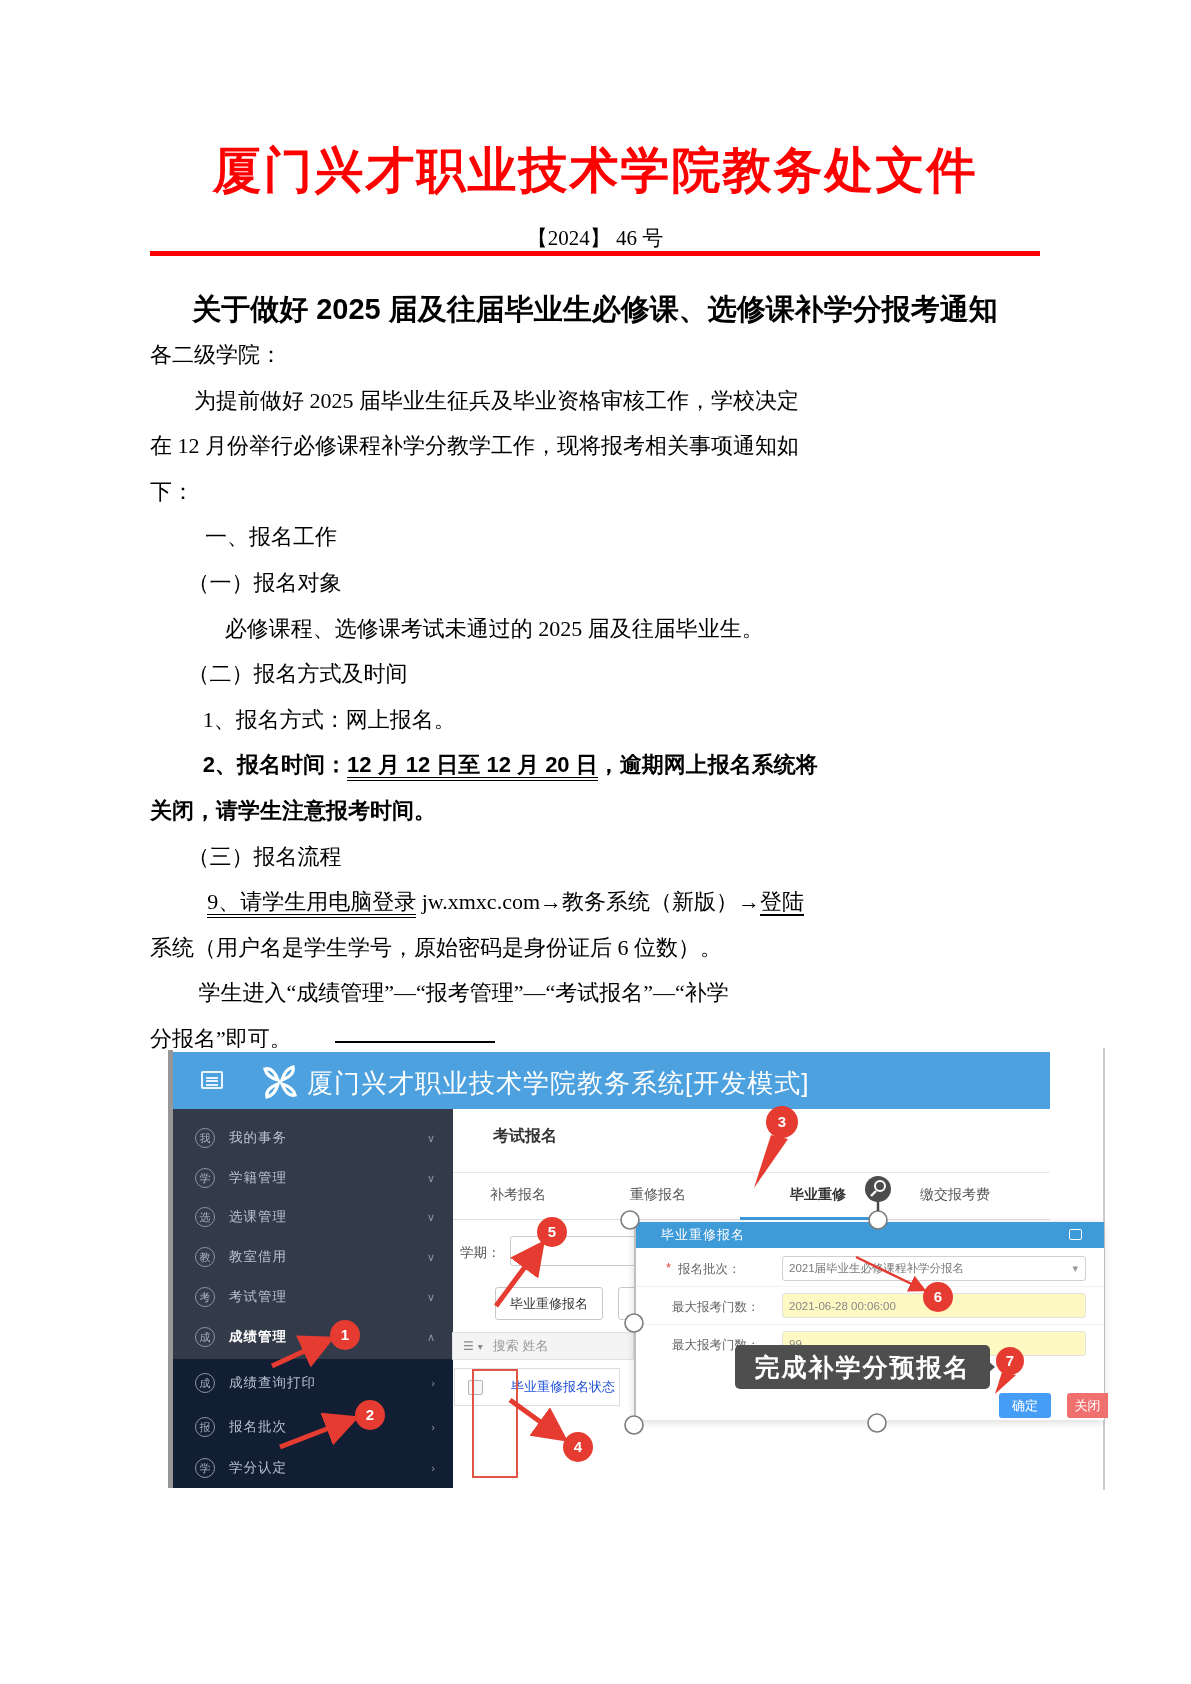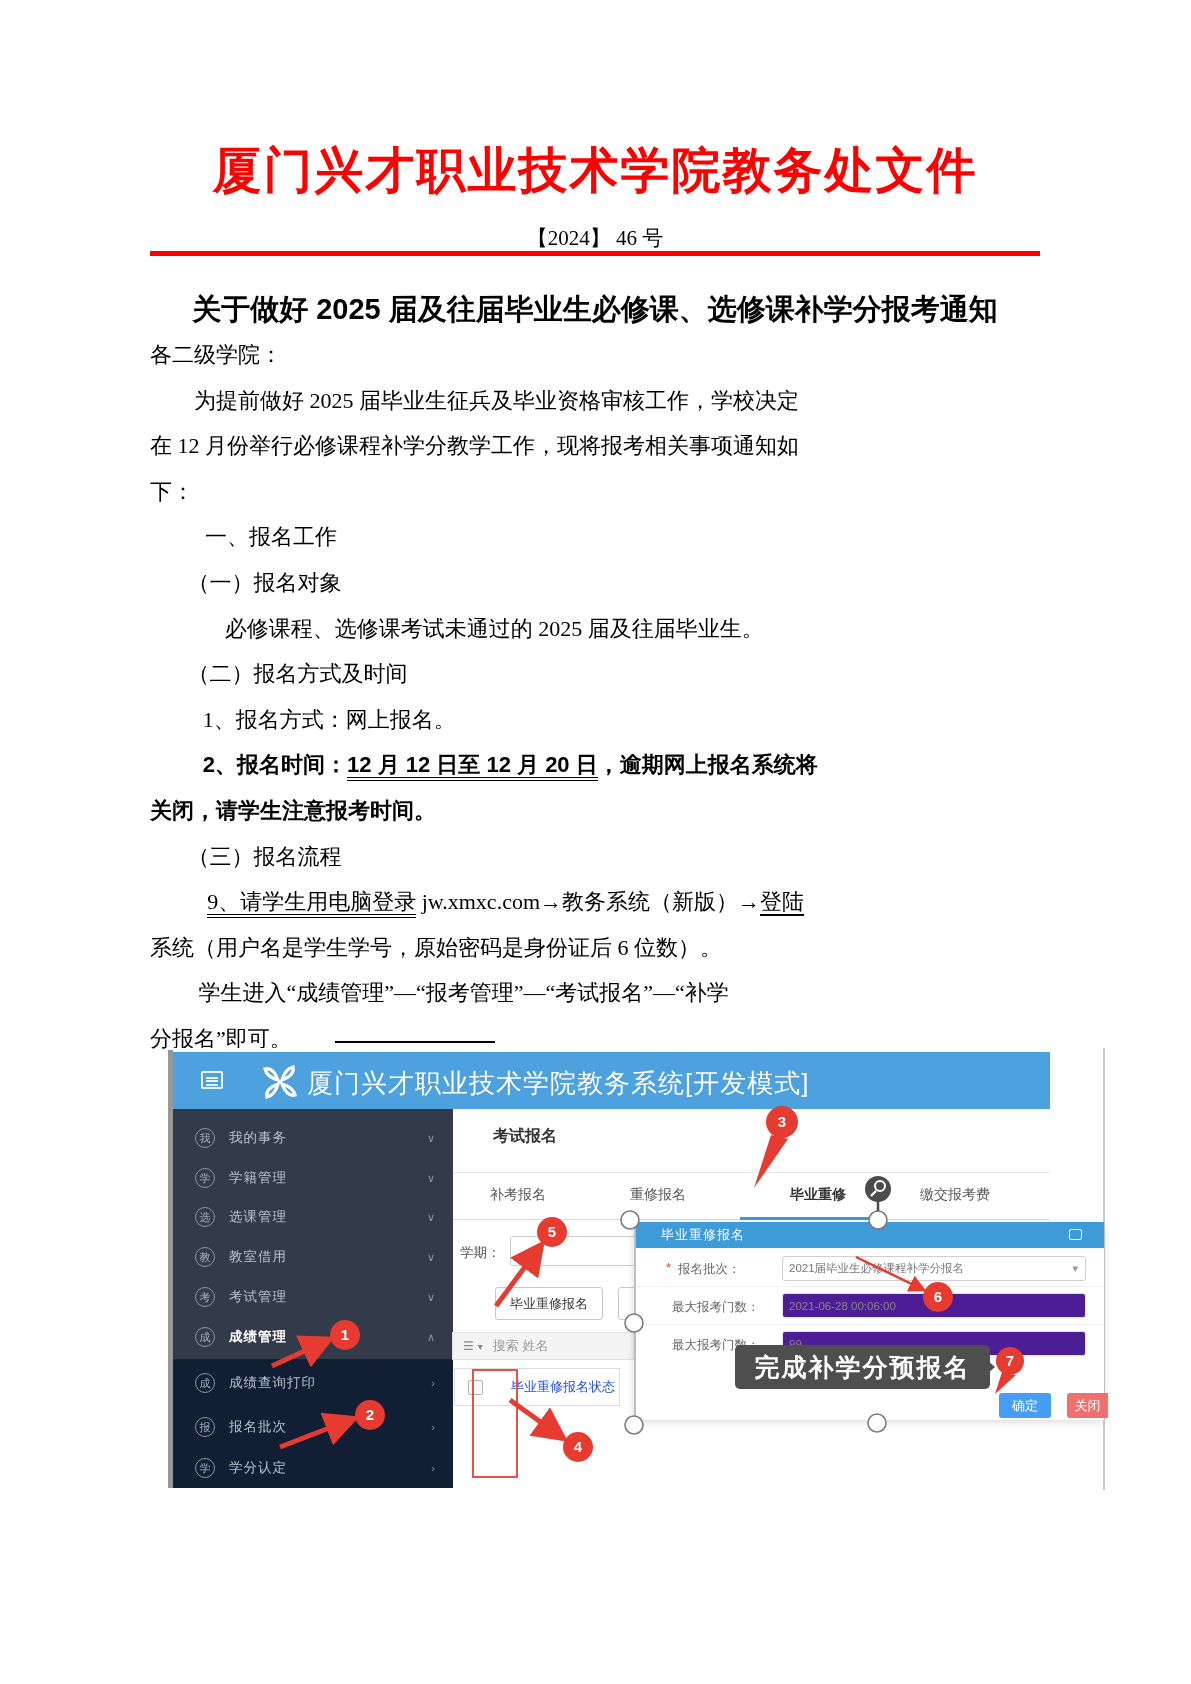--- a/index.html
+++ b/index.html
@@ -80,21 +80,21 @@
               border-radius:2px;box-sizing:border-box;cursor:pointer;}
   .dlg-row{position:absolute;left:0;width:100%;height:38px;border-bottom:1px solid #f2f2f2;}
   .dlg-label{position:absolute;font-size:12.5px;color:#666;white-space:nowrap;}
   .req{color:#e34234;font-size:13px;}
   .dlg-select{position:absolute;left:146px;top:8px;width:304px;height:25px;border:1px solid #d0d0d0;
               border-radius:3px;background:#fff;font-size:11.5px;color:#777;display:flex;
               align-items:center;box-sizing:border-box;cursor:pointer;}
   .dlg-select span{margin-left:6px;white-space:nowrap;}
   .dlg-select .car{position:absolute;right:7px;color:#999;font-size:11px;}
   .dlg-ro{position:absolute;left:146px;top:7px;width:304px;height:25px;border:1px solid #e2e2e2;
-          border-radius:3px;background:#4c1d95;font-size:11.5px;color:#888;display:flex;
+          border-radius:3px;background:#fef9c3;font-size:11.5px;color:#888;display:flex;
           align-items:center;box-sizing:border-box;}
   .dlg-ro span{margin-left:6px;}
   .btn-ok{position:absolute;left:363px;top:171px;width:52px;height:25px;background:#459df5;
           border-radius:3px;color:#fff;font-size:13px;display:flex;align-items:center;
           justify-content:center;cursor:pointer;font-family:Liberation Serif, serif;}
   .btn-close{position:absolute;left:431px;top:171px;width:41px;height:25px;background:#f07070;
              border-radius:3px 0 0 3px;color:#fff;font-size:13px;display:flex;align-items:center;
              justify-content:center;cursor:pointer;overflow:hidden;}
   .tooltip{position:absolute;left:567px;top:297px;width:255px;height:44px;background:#4e4e4e;
            border-radius:5px;color:#fff;font-size:25px;font-weight:bold;letter-spacing:2px;

